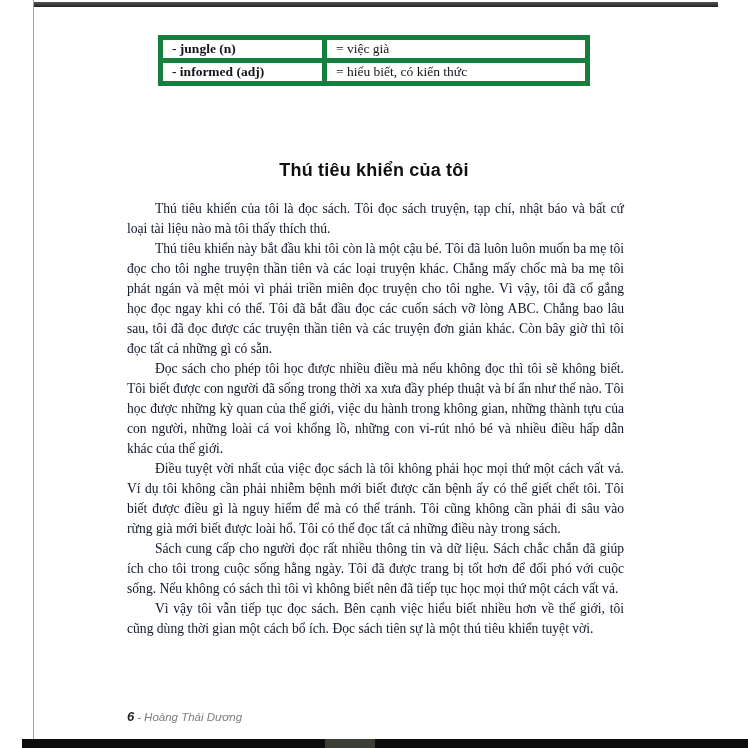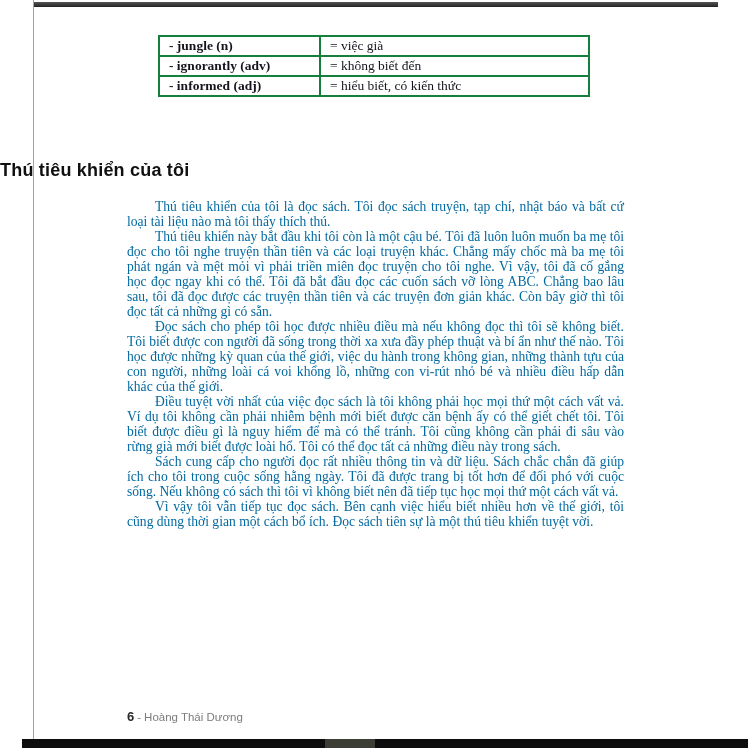--- a/index.html
+++ b/index.html
@@ -55,64 +55,66 @@
     border-collapse: collapse;
     font-family: "Liberation Serif", serif;
     font-size: 13.5px;
     color: #14141e;
     border-top: 2px solid #1c1c1c;
     border-bottom: 2px solid #1c1c1c;
     border-left: 1px solid #4a4a4a;
     border-right: 2px solid #8d8d8d;
   }
   table.vocab td {
-    border: 2px solid #15803d;
+    border: 5px solid #15803d;
     height: 18px;
     padding: 0 0 0 9px;
     vertical-align: middle;
     white-space: nowrap;
   }
   table.vocab td.term {
     width: 150px;
     font-weight: bold;
   }
   .title {
     position: absolute;
     left: 0;
     top: 160px;
     width: 748px;
     margin: 0;
+    text-align: center;
     font-family: "Liberation Sans", sans-serif;
     font-weight: bold;
     font-size: 18px;
     letter-spacing: 0.2px;
     color: #101010;
   }
   .body-text {
     position: absolute;
     left: 127px;
     top: 199px;
     width: 497px;
     font-family: "Liberation Serif", serif;
     font-size: 13.6px;
-    line-height: 15px;
+    line-height: 20px;
     text-align: justify;
-    color: #0369a1;
+    color: #0f172a;
   }
   .body-text p {
     margin: 0;
     text-indent: 28px;
   }
   .footer {
     position: absolute;
     left: 127px;
     top: 709px;
     font-family: "Liberation Sans", sans-serif;
     font-size: 11.5px;
     color: #7d7d7d;
+    font-style: italic;
   }
   .footer .pnum {
     font-weight: bold;
     font-size: 13px;
     color: #2a2a2a;
     margin-right: 3px;
   }
   .footer .sep {
     margin-right: 3px;
   }
@@ -126,24 +128,20 @@
   <div class="top-bar"></div>
 
   <table class="vocab">
     <tbody id="vocab-body">
   <tr>
     <td class="term">- jungle (n)</td>
     <td class="definition">= việc già</td>
   </tr>
 
 
-  <tr>
-    <td class="term">- ignorantly (adv)</td>
-    <td class="definition">= không biết đến</td>
-  </tr>
 
   <tr>
     <td class="term">- informed (adj)</td>
     <td class="definition">= hiểu biết, có kiến thức</td>
   </tr>
 
 </tbody>
   </table>
 
   <h1 class="title">Thú tiêu khiển của tôi</h1>

